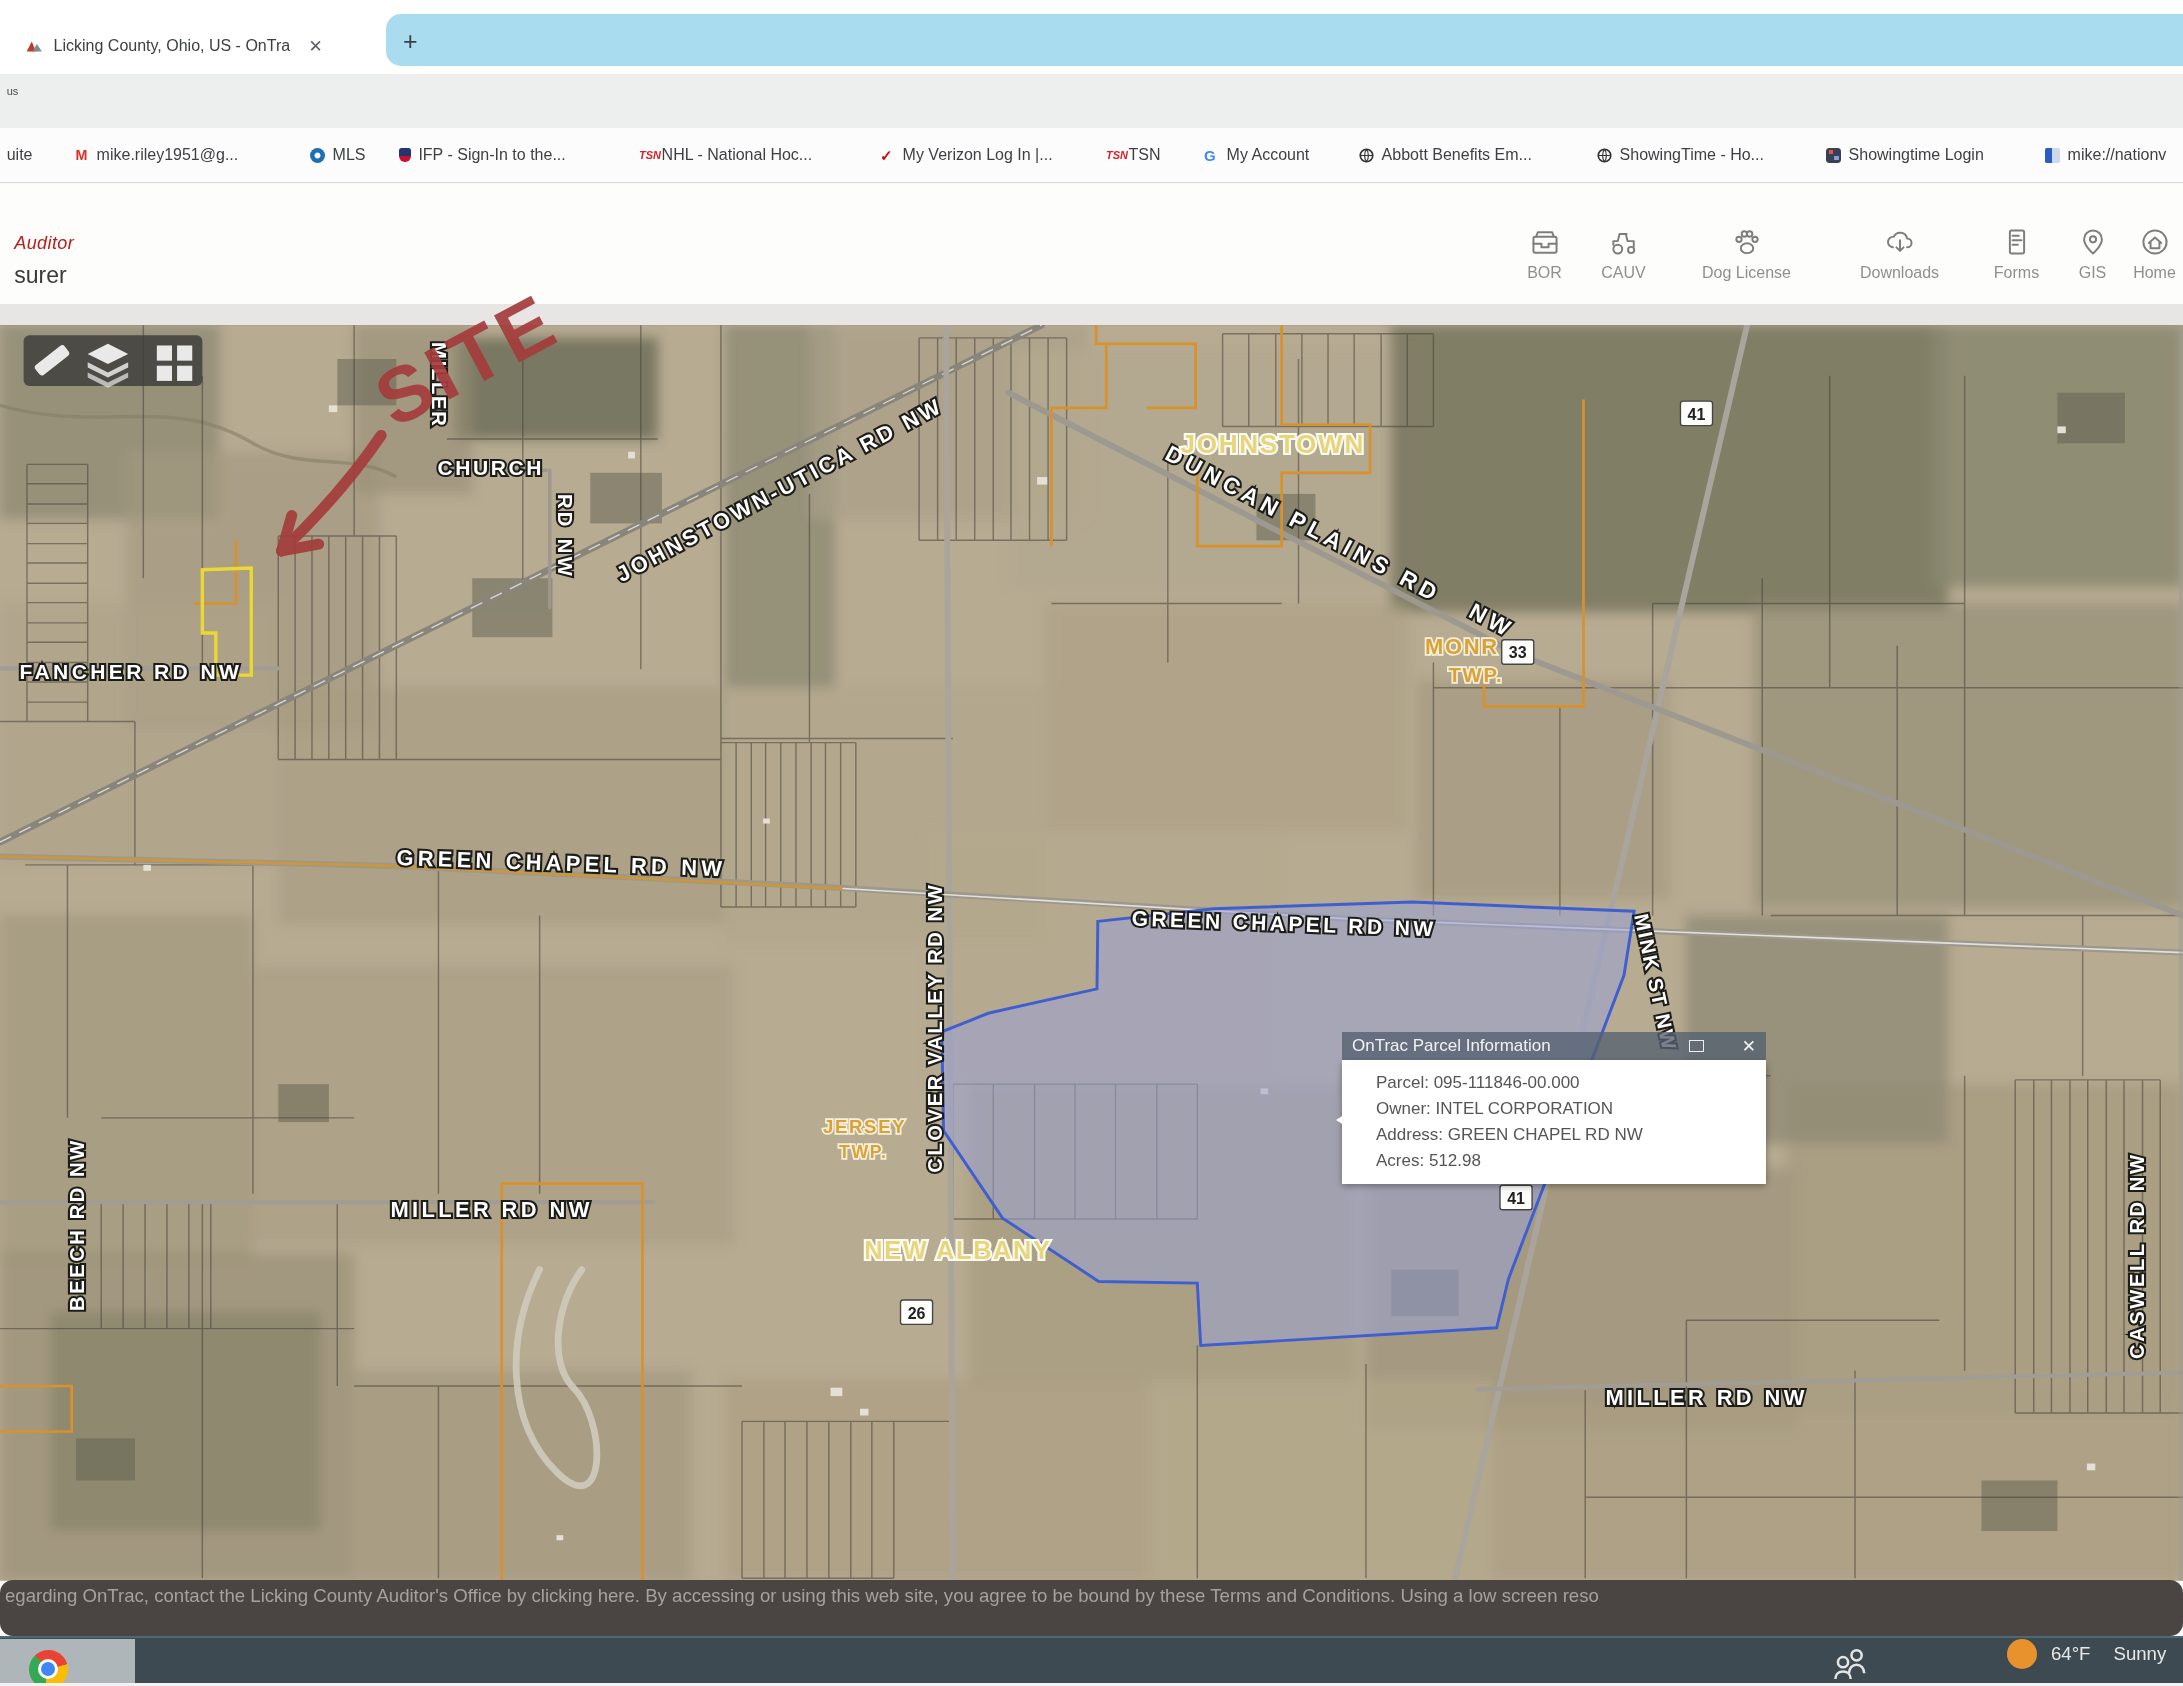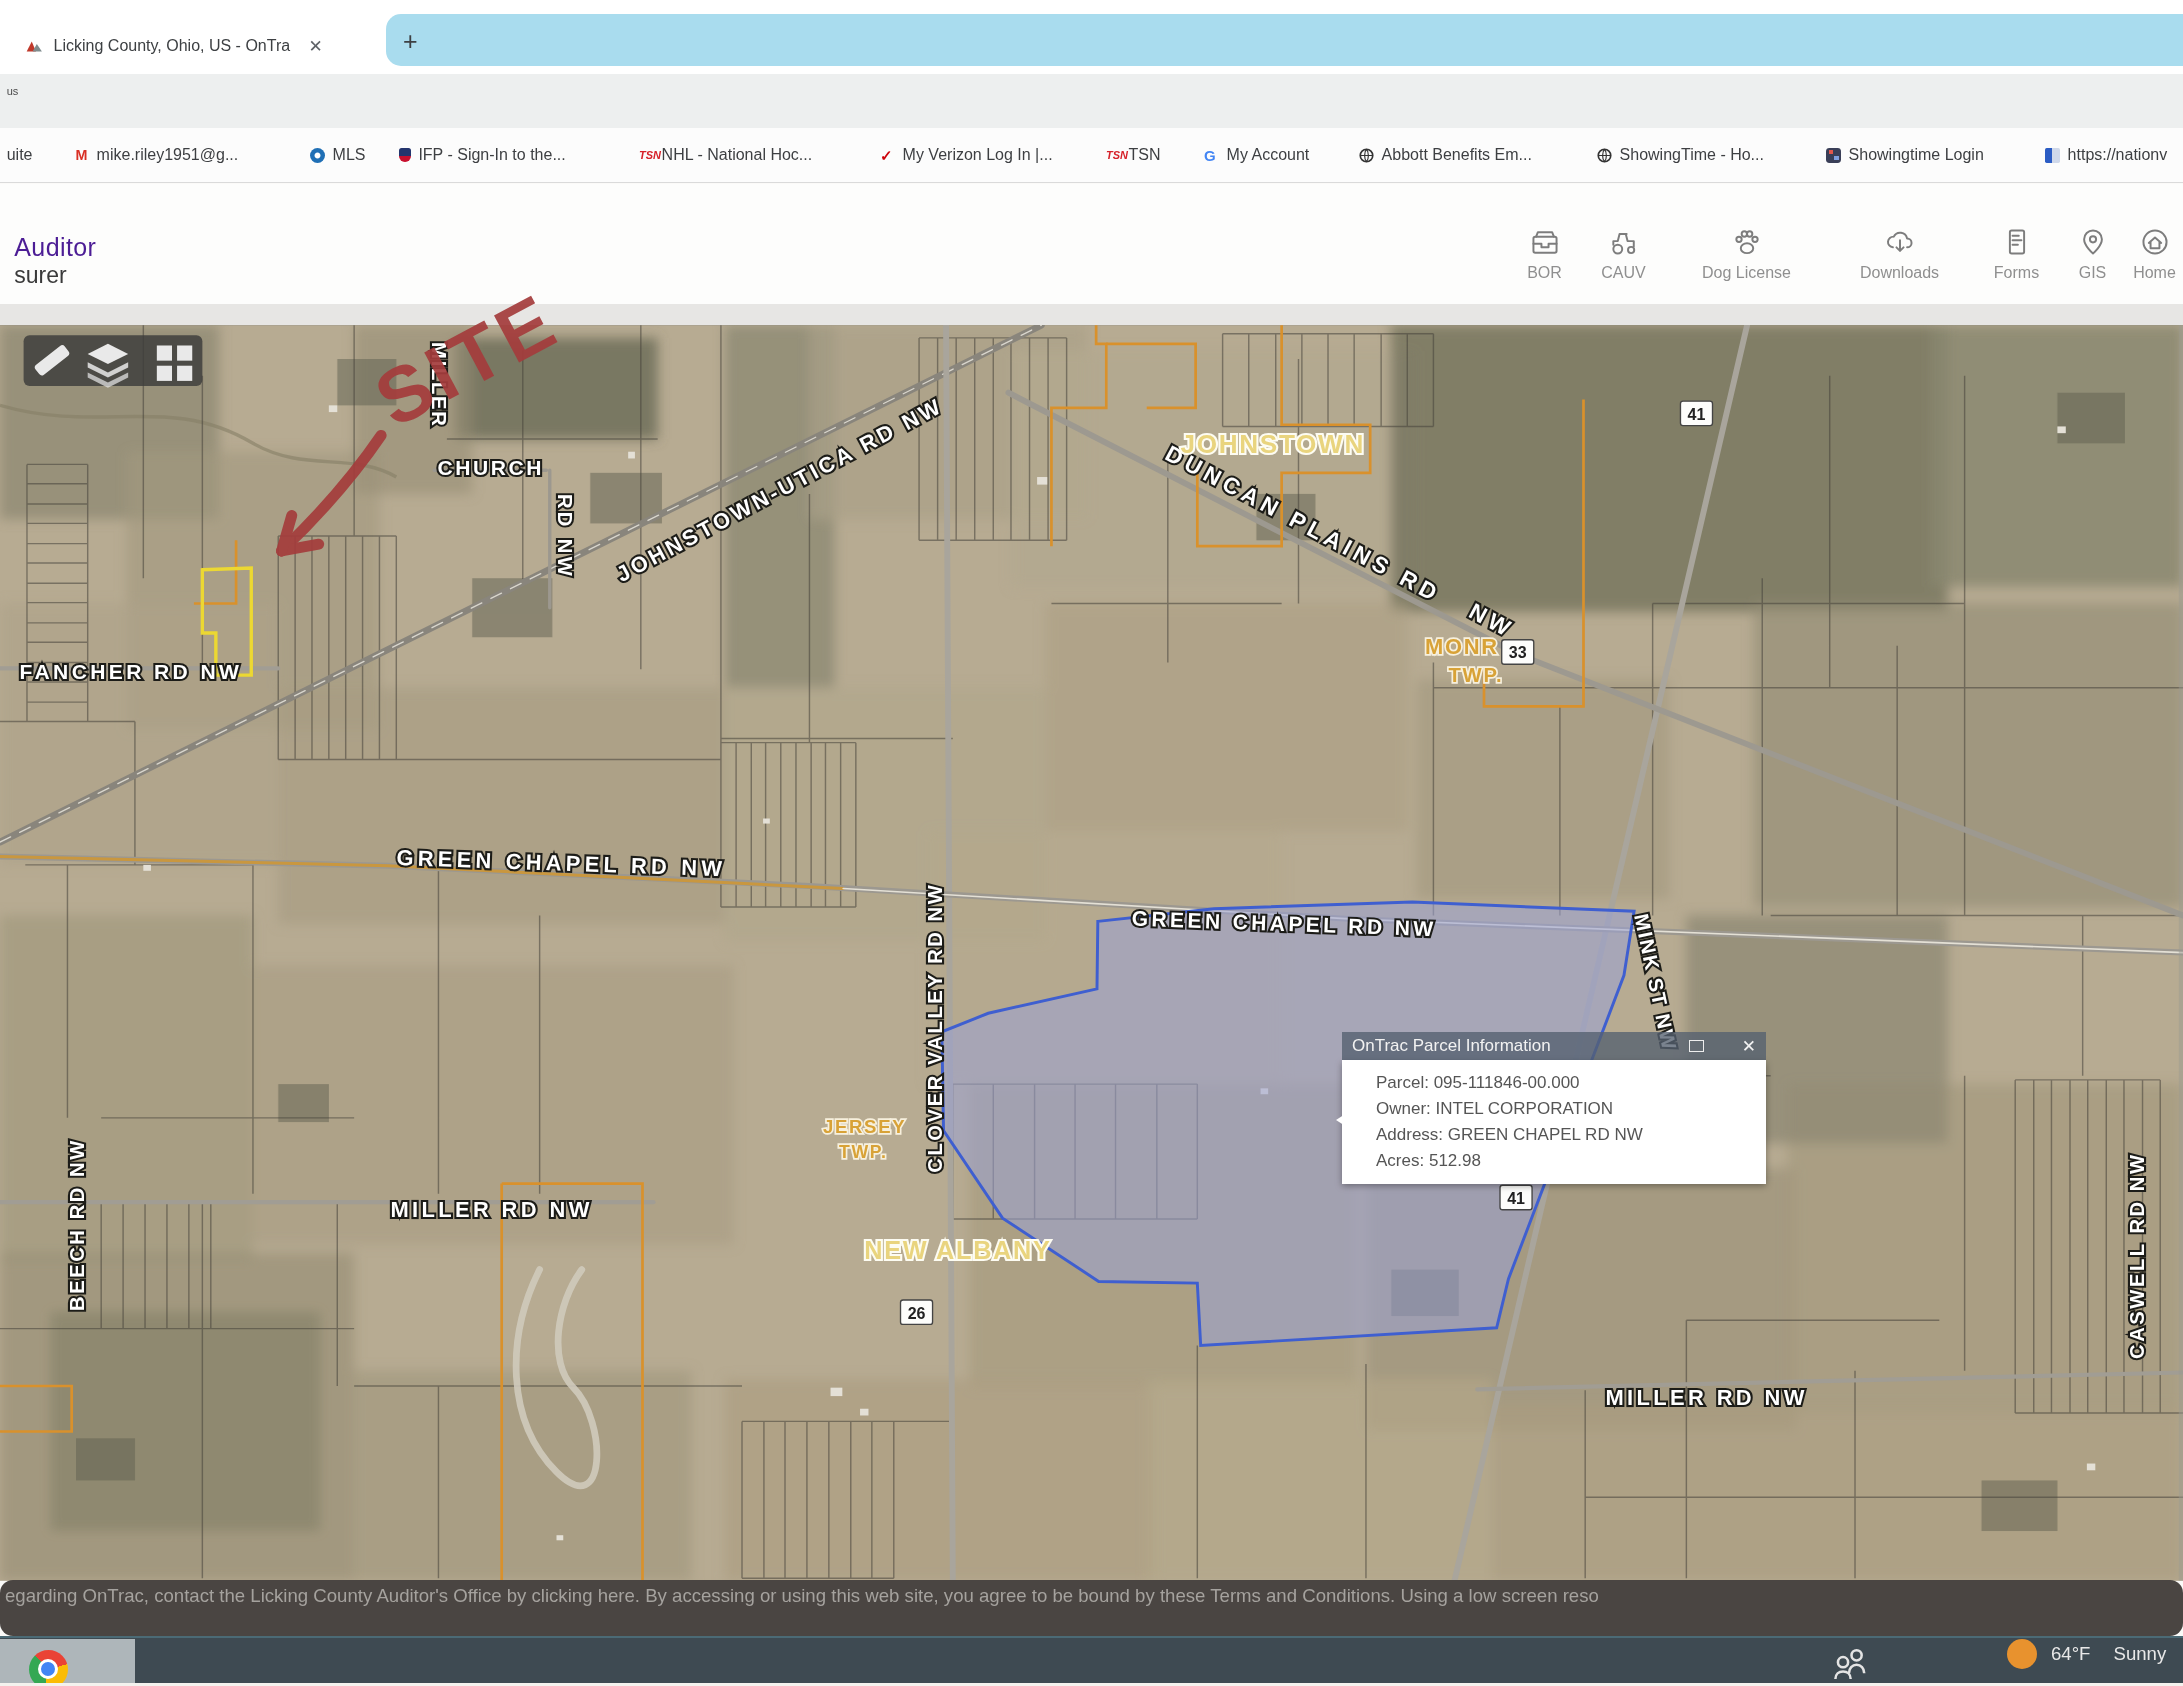--- a/index.html
+++ b/index.html
@@ -26,21 +26,21 @@
   .fav-tsn{color:#d6222a;font-weight:bold;font-style:italic;font-size:11px;line-height:15px;}
   .fav-vz{color:#cd040b;font-weight:bold;font-size:15px;line-height:15px;}
   .fav-g{color:#4285f4;font-weight:bold;font-size:15px;line-height:15px;}
   .fav-stl{border-radius:3.4px;background:#3a3f58;position:relative;}
   .fav-stl::after{content:"";position:absolute;left:2.5px;top:2.5px;width:4.2px;height:4.2px;background:#e2574c;}
   .fav-stl::before{content:"";position:absolute;right:2.5px;bottom:2.5px;width:4.2px;height:4.2px;background:#7f9fe0;}
   .fav-nw{background:linear-gradient(90deg,#2b5cc4 50%,#cfd8ea 50%);border-radius:1.7px;}
 
   
   #siteheader{left:0;top:184px;width:2183px;height:120px;background:#fdfdfc;}
-  #hdrline1{left:14.3px;top:49px;font-size:25px;color:#4c1d95;letter-spacing:0.4px;}
+  #hdrline1{left:14.3px;top:49px;font-size:18px;color:#b91c1c;letter-spacing:0.4px;font-style:italic;}
   #hdrline2{left:14.3px;top:78px;font-size:23px;color:#3a3a3a;}
   .navitem{position:absolute;top:42px;width:101px;margin-left:-51px;text-align:center;color:#8f8f8f;}
   .navitem svg{stroke:#7d7d7d;fill:none;stroke-width:2.2;stroke-linecap:round;stroke-linejoin:round;}
   .navitem .nlbl{display:block;font-size:16px;margin-top:3.4px;white-space:nowrap;color:#8f8f8f;}
   #hdrgap{left:0;top:304px;width:2183px;height:21px;background:#e7e6e4;border-bottom:1.7px solid #8f8d88;}
 
   
   #popup{left:1342px;top:1032px;width:424px;z-index:30;}
   #popuphdr{height:28px;background:rgba(84,96,112,.78);color:#f2f2f2;display:flex;align-items:center;
             padding:0 10px;font-size:17px;gap:24px;}
@@ -139,21 +139,21 @@
           <path d="M1.5 9h15M9 1.5c-3 3-3 12 0 15M9 1.5c3 3 3 12 0 15" fill="none" stroke="#333" stroke-width="1.4"></path>
         </svg>
       <span class="lbl">ShowingTime - Ho...</span>
       </div>
     <div class="bm" style="left:1826px">
         <span class="fav fav-stl"></span>
         <span class="lbl">Showingtime Login</span>
       </div>
     <div class="bm" style="left:2045px">
         <span class="fav fav-nw"></span>
-        <span class="lbl">https://nationv</span>
+        <span class="lbl">mike://nationv</span>
       </div>
   </div>
 
   <div class="abs" id="siteheader">
     <div class="abs" id="hdrline1">Auditor</div>
     <div class="abs" id="hdrline2">surer</div>
 
     <div class="navitem" style="left:1545px">
       <svg width="32" height="32" viewBox="0 0 36 36">
           <rect x="5" y="12" width="26" height="18" rx="2"></rect>

